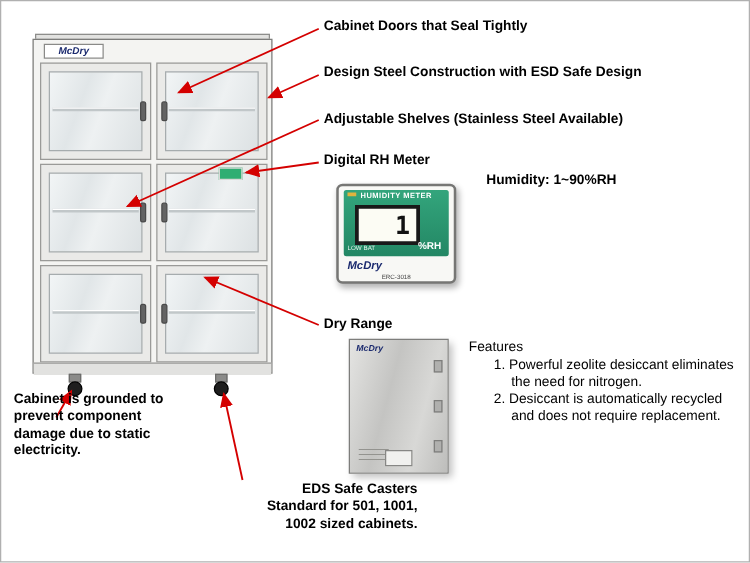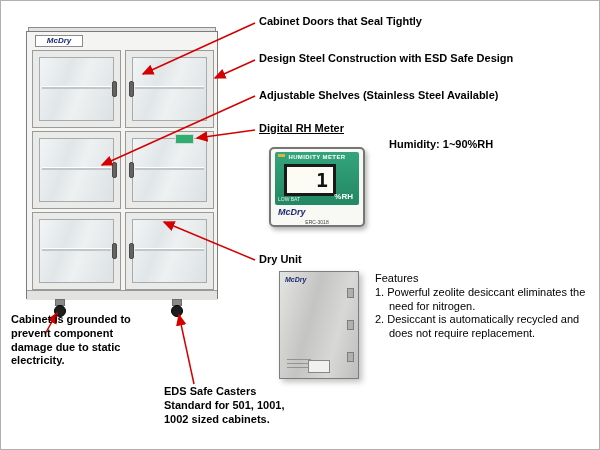--- a/index.html
+++ b/index.html
@@ -71,21 +71,21 @@
   .du-latch { position:absolute; right:4px; width:7px; height:10px;
               background:#b0b0ae; border:1px solid #7e7e7c; }
   .du-plate { position:absolute; left:50%; transform:translateX(-50%); bottom:5px;
               width:22px; height:13px; background:#f1f1ef; border:1px solid #878785; }
   .du-vents { position:absolute; left:7px; bottom:8px; width:24px; height:11px;
               background:repeating-linear-gradient(180deg,#93938f 0 1px,transparent 1px 4px); }
 
   
   .features { position:absolute; left:374px; top:271px; width:220px;
               font-size:11px; font-weight:normal; line-height:1.25; color:#000; }
-  .feat-item { padding-left:14px; text-indent:-14px; }
+  .feat-item { padding-left:14px; text-indent:-14px;margin-left:20px; }
 </style>
 </head>
 <body>
 
 <div id="canvas">
 
   <div class="cabinet">
     <div class="cab-top"></div>
     <div class="cab-body">
       <div class="brand-label">McDry</div>
@@ -151,27 +151,27 @@
     <line x1="254" y1="95" x2="101" y2="164" stroke="#d40000" stroke-width="1.5" marker-end="url(#arr)"></line>
     <line x1="254" y1="129" x2="196" y2="137" stroke="#d40000" stroke-width="1.5" marker-end="url(#arr)"></line>
     <line x1="254" y1="259" x2="163" y2="221" stroke="#d40000" stroke-width="1.5" marker-end="url(#arr)"></line>
     <line x1="44" y1="333" x2="56" y2="312" stroke="#d40000" stroke-width="1.5" marker-end="url(#arr)"></line>
     <line x1="193" y1="383" x2="178" y2="314" stroke="#d40000" stroke-width="1.5" marker-end="url(#arr)"></line>
   </svg>
 
   <div class="note" style="left:258px; top:14px;  width:300px;">Cabinet Doors that Seal Tightly</div>
   <div class="note" style="left:258px; top:51px;  width:335px;">Design Steel Construction with ESD Safe Design</div>
   <div class="note" style="left:258px; top:88px;  width:335px;">Adjustable Shelves (Stainless Steel Available)</div>
-  <div class="note" style="left:258px; top:121px; width:200px;text-decoration:underline;">Digital RH Meter</div>
-  <div class="note" style="left:258px; top:252px; width:120px;">Dry Unit</div>
+  <div class="note" style="left:258px; top:121px; width:200px;">Digital RH Meter</div>
+  <div class="note" style="left:258px; top:252px; width:120px;">Dry Range</div>
   <div class="note prewrap" style="left:10px;  top:312px; width:155px;">Cabinet is grounded to
 prevent component
 damage due to static
 electricity.</div>
-  <div class="note prewrap" style="left:163px; top:384px; width:170px;">EDS Safe Casters
+  <div class="note prewrap" style="left:163px; top:384px; width:170px;text-align:right;">EDS Safe Casters
 Standard for 501, 1001,
 1002 sized cabinets.</div>
 
   <div class="note" style="left:388px; top:137px; width:200px;">
     <div>Humidity: 1~90%RH</div>
   </div>
 
   <div class="meter">
     <div class="meter-face">
       <div class="meter-mark"></div>

